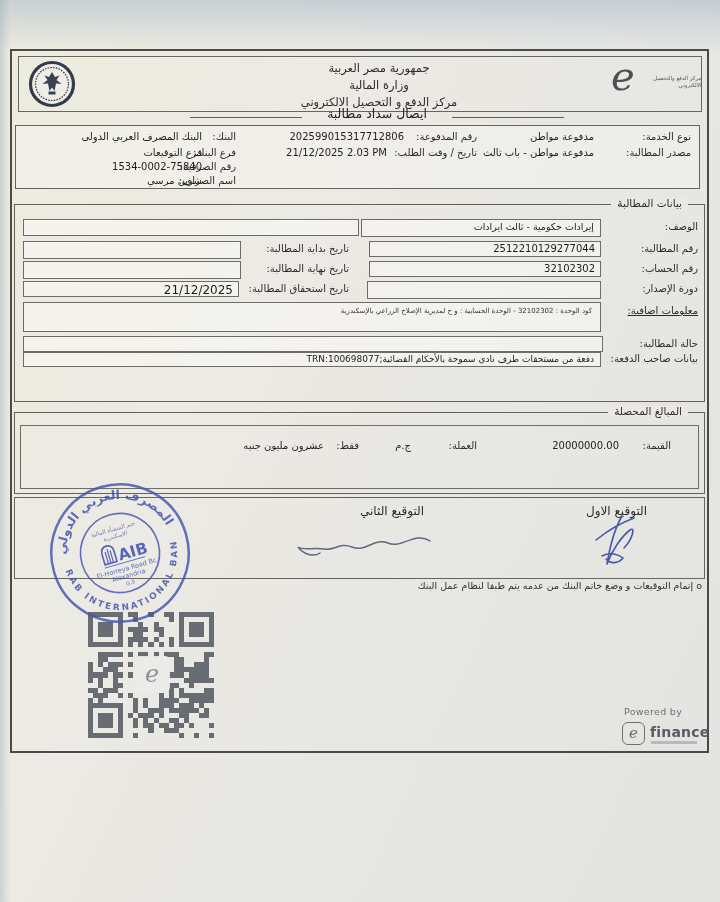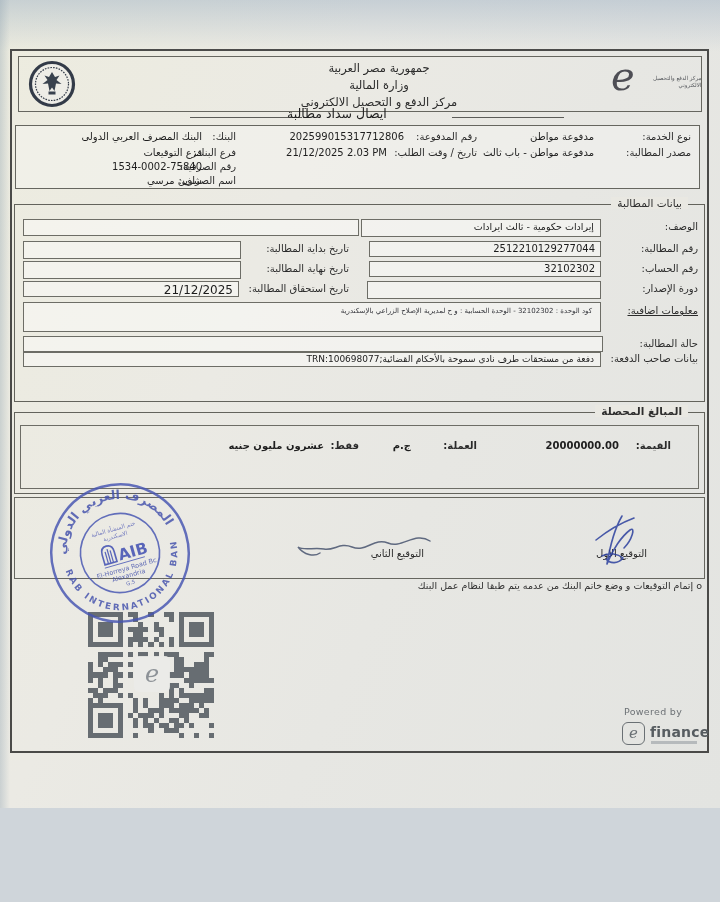--- a/index.html
+++ b/index.html
@@ -2,21 +2,21 @@
 <html lang="ar"><head>
 <meta charset="utf-8">
 <style>
   html,body{margin:0;padding:0;}
   body{
     width:720px;height:902px;overflow:hidden;
     background:#cfd5da;
     font-family:"DejaVu Sans","Liberation Sans",sans-serif;
     -webkit-font-smoothing:antialiased;
   }
-  #page{position:relative;width:720px;height:808px;
+  #page{position:relative;width:720px;height:902px;
     background:linear-gradient(115deg,#edecdf 0%,#ebeae4 35%,#e7e7e3 60%,#e3e4e1 100%);
   }
   
   #page::before{content:"";position:absolute;left:0;top:0;right:0;height:52px;
     background:linear-gradient(180deg,rgba(155,175,195,.45),rgba(155,175,195,0));pointer-events:none;z-index:5;}
   #page::after{content:"";position:absolute;left:0;top:0;bottom:0;width:10px;
     background:linear-gradient(90deg,rgba(140,160,175,.35),rgba(140,160,175,0));pointer-events:none;z-index:5;}
   .form-border{position:absolute;left:10px;top:49px;width:695px;height:700px;
     border:2px solid #4a4a48;}
   .abs{position:absolute;}
@@ -33,21 +33,21 @@
   .hdr-line{font-size:11.5px;color:#2c2c2c;line-height:17px;text-align:center;direction:rtl;white-space:nowrap;}
   .tinybar{background:#b6babc;}
   
   #qr{position:absolute;left:88px;top:612px;width:126px;height:126px;display:grid;
       grid-template-columns:repeat(25,1fr);grid-template-rows:repeat(25,1fr);filter:blur(.2px);}
   #qr .m{background:transparent;}
   #qr .d{background:#676d72;}
   #qr-logo{position:absolute;left:134px;top:656px;width:36px;height:36px;border-radius:5px;
       background:rgba(235,235,232,.9);color:#8d9297;font-size:24px;line-height:36px;text-align:center;
       font-family:"DejaVu Serif","Liberation Serif",serif;font-style:italic;}
-  .sig-label{font-size:10px;color:#2b2b2b;margin-top:44px;}
+  .sig-label{font-size:12px;color:#2b2b2b;}
   .note{font-size:9.5px;color:#2e2e2e;direction:rtl;white-space:nowrap;}
   .elogo-e{font-family:"DejaVu Serif","Liberation Serif",serif;font-style:italic;color:#4e4e55;}
   .pw{font-size:9.5px;color:#6d7276;letter-spacing:.3px;}
   .finance-txt{font-size:14px;color:#565c60;font-weight:bold;letter-spacing:.2px;
      font-family:"DejaVu Sans","Liberation Sans",sans-serif;}
 </style>
 </head>
 <body>
 
 <div id="page">
@@ -73,21 +73,21 @@
       <span class="abs elogo-e" style="left:0;top:-6px;font-size:40px;">e</span>
       <div class="abs" style="left:42px;top:16px;font-size:5.5px;color:#54575b;direction:rtl;line-height:7px;white-space:nowrap;">
         <div>مركز الدفع والتحصيل</div>
         <div>الالكتروني</div>
       </div>
     </div>
   </div>
 
   <div class="hline" style="left:190px;top:117px;width:112px;"></div>
   <div class="hline" style="left:452px;top:117px;width:112px;"></div>
-  <div class="abs" style="left:287px;top:106px;width:180px;text-align:left;font-size:12.5px;color:#222;direction:rtl;white-space:nowrap;">ايصال سداد مطالبة</div>
+  <div class="abs" style="left:287px;top:106px;width:180px;text-align:center;font-size:12.5px;color:#222;direction:rtl;white-space:nowrap;">ايصال سداد مطالبة</div>
 
   <div class="abs box" style="left:15px;top:125px;width:683px;height:62px;">
 
     <span class="lbl" style="right:8px;top:5px;">نوع الخدمة:</span>
     <span class="val" style="right:105px;top:5px;">مدفوعة مواطن</span>
     <span class="lbl" style="right:8px;top:21px;">مصدر المطالبة:</span>
     <span class="val" style="right:105px;top:21px;">مدفوعة مواطن - باب ثالث</span>
 
     <span class="lbl" style="right:222px;top:5px;">رقم المدفوعة:</span>
     <span class="val ltr" style="right:295px;top:5px;">202599015317712806</span>
@@ -129,21 +129,21 @@
     <span class="lbl" style="right:6px;top:100px;text-decoration:underline;margin-left:32px;">معلومات اضافية:</span>
     <div class="vbox" style="left:8px;top:97px;width:578px;height:30px;font-size:7px;direction:rtl;text-align:right;padding:4px 8px 0 0;box-sizing:border-box;color:#33343a;">كود الوحدة : 32102302 - الوحدة الحسابية : و ح لمديرية الإصلاح الزراعي بالإسكندرية</div>
 
     <span class="lbl" style="right:6px;top:133px;">حالة المطالبة:</span>
     <div class="vbox" style="left:8px;top:131px;width:578px;height:14px;"></div>
 
     <span class="lbl" style="right:6px;top:148px;">بيانات صاحب الدفعة:</span>
     <div class="vbox" style="left:8px;top:147px;width:578px;height:15px;font-size:9px;direction:rtl;text-align:right;padding:1px 6px 0 0;box-sizing:border-box;">دفعة من مستحقات طرف نادي سموحة بالأحكام القضائية;TRN:100698077</div>
   </div>
 
-  <div class="abs fieldset" style="left:14px;top:412px;width:689px;height:80px;font-weight:bold;">
+  <div class="abs fieldset" style="left:14px;top:412px;width:689px;height:80px;">
     <span class="legend" style="right:16px;">المبالغ المحصلة</span>
     <div class="vbox" style="left:5px;top:12px;width:677px;height:62px;background:transparent;">
       <span class="lbl" style="right:27px;top:14px;">القيمة:</span>
       <span class="val ltr" style="right:79px;top:14px;">20000000.00</span>
       <span class="lbl" style="right:221px;top:14px;">العملة:</span>
       <span class="val" style="right:287px;top:14px;">ج.م</span>
       <span class="lbl" style="right:339px;top:14px;">فقط:</span>
       <span class="val" style="right:374px;top:14px;">عشرون مليون جنيه</span>
     </div>
   </div>

